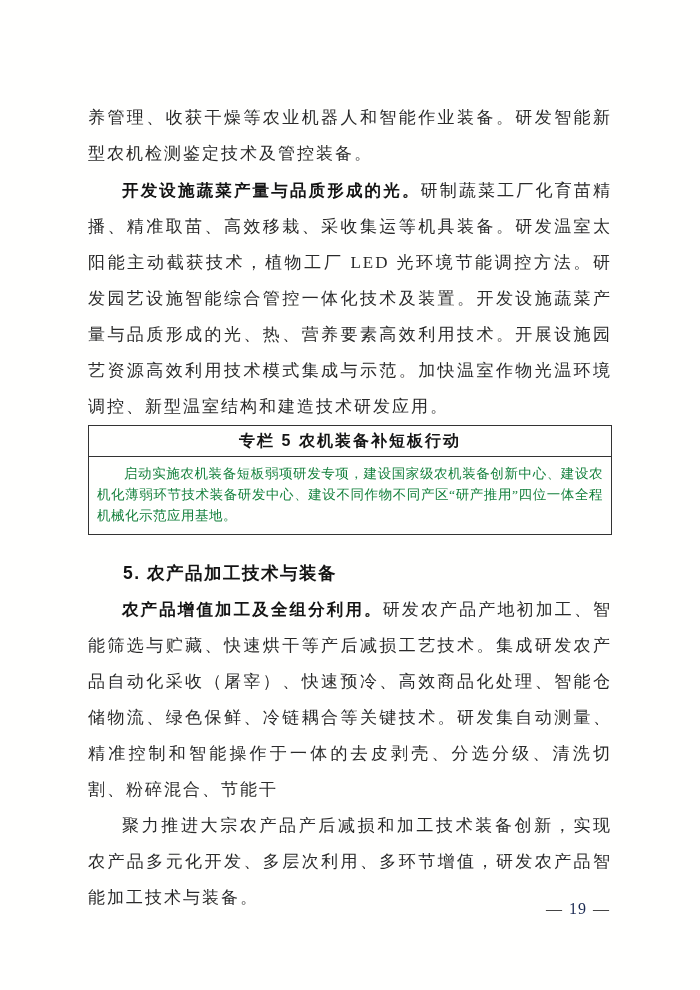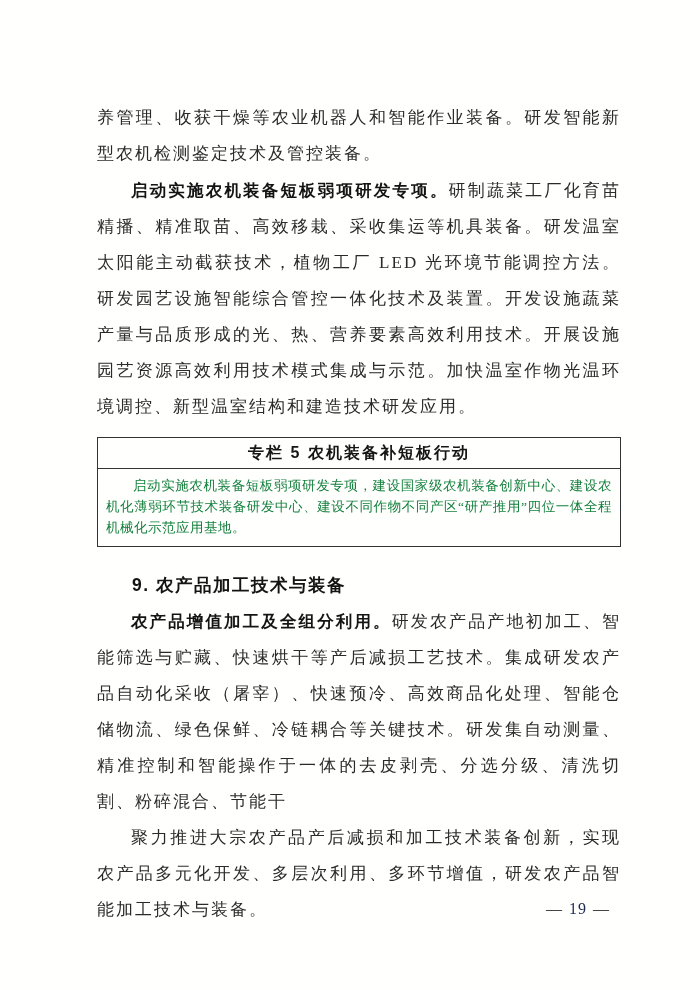--- a/index.html
+++ b/index.html
@@ -12,40 +12,40 @@
     width: 700px;
     height: 990px;
     background: #fffffe;
     overflow: hidden;
     font-family: "Liberation Serif", "DejaVu Serif", serif;
     color: #2a2a2a;
   }
   .content {
     position: absolute;
     top: 100px;
-    left: 97px;
+    left: 88px;
     width: 524px;
   }
   p.body-text {
     margin: 0;
     font-size: 17px;
     line-height: 36px;
     text-align: justify;
     letter-spacing: 2px;
     color: #2a2a2a;
   }
   p.indent { text-indent: 2em; }
   .lead-bold {
     font-weight: 700;
     color: #141414;
     font-family: "Liberation Sans", "DejaVu Sans", sans-serif;
     font-size: 16.5px;
   }
   .callout-box {
-    margin-top: 12px;
+    margin-top: 0;
     border: 1.5px solid #333333;
     background: #fffffe;
   }
   .callout-title {
     text-align: center;
     font-weight: 700;
     font-family: "Liberation Sans", "DejaVu Sans", sans-serif;
     font-size: 16px;
     color: #161616;
     letter-spacing: 2px;
@@ -87,29 +87,29 @@
 </style>
 </head>
 <body>
 
 <div class="page">
   <div class="content">
 
     <p class="body-text">养管理、收获干燥等农业机器人和智能作业装备。研发智能新型农机检测鉴定技术及管控装备。</p>
 
     <p class="body-text indent">
-      <span class="lead-bold">启动实施农机装备短板弱项研发专项。</span><span>研制蔬菜工厂化育苗精播、精准取苗、高效移栽、采收集运等机具装备。研发温室太阳能主动截获技术，植物工厂 LED 光环境节能调控方法。研发园艺设施智能综合管控一体化技术及装置。开发设施蔬菜产量与品质形成的光、热、营养要素高效利用技术。开展设施园艺资源高效利用技术模式集成与示范。加快温室作物光温环境调控、新型温室结构和建造技术研发应用。</span>
+      <span class="lead-bold">开发设施蔬菜产量与品质形成的光。</span><span>研制蔬菜工厂化育苗精播、精准取苗、高效移栽、采收集运等机具装备。研发温室太阳能主动截获技术，植物工厂 LED 光环境节能调控方法。研发园艺设施智能综合管控一体化技术及装置。开发设施蔬菜产量与品质形成的光、热、营养要素高效利用技术。开展设施园艺资源高效利用技术模式集成与示范。加快温室作物光温环境调控、新型温室结构和建造技术研发应用。</span>
     </p>
 
     <div class="callout-box">
       <div class="callout-title">专栏 5 农机装备补短板行动</div>
       <p class="callout-body">启动实施农机装备短板弱项研发专项，建设国家级农机装备创新中心、建设农机化薄弱环节技术装备研发中心、建设不同作物不同产区“研产推用”四位一体全程机械化示范应用基地。</p>
     </div>
 
-    <h3 class="section-heading">9. 农产品加工技术与装备</h3>
+    <h3 class="section-heading">5. 农产品加工技术与装备</h3>
 
     <p class="body-text indent">
       <span class="lead-bold">农产品增值加工及全组分利用。</span><span>研发农产品产地初加工、智能筛选与贮藏、快速烘干等产后减损工艺技术。集成研发农产品自动化采收（屠宰）、快速预冷、高效商品化处理、智能仓储物流、绿色保鲜、冷链耦合等关键技术。研发集自动测量、精准控制和智能操作于一体的去皮剥壳、分选分级、清洗切割、粉碎混合、节能干</span>
     </p>
 
     <p class="body-text indent">聚力推进大宗农产品产后减损和加工技术装备创新，实现农产品多元化开发、多层次利用、多环节增值，研发农产品智能加工技术与装备。</p>
 
   </div>
 
   <div class="page-footer">

